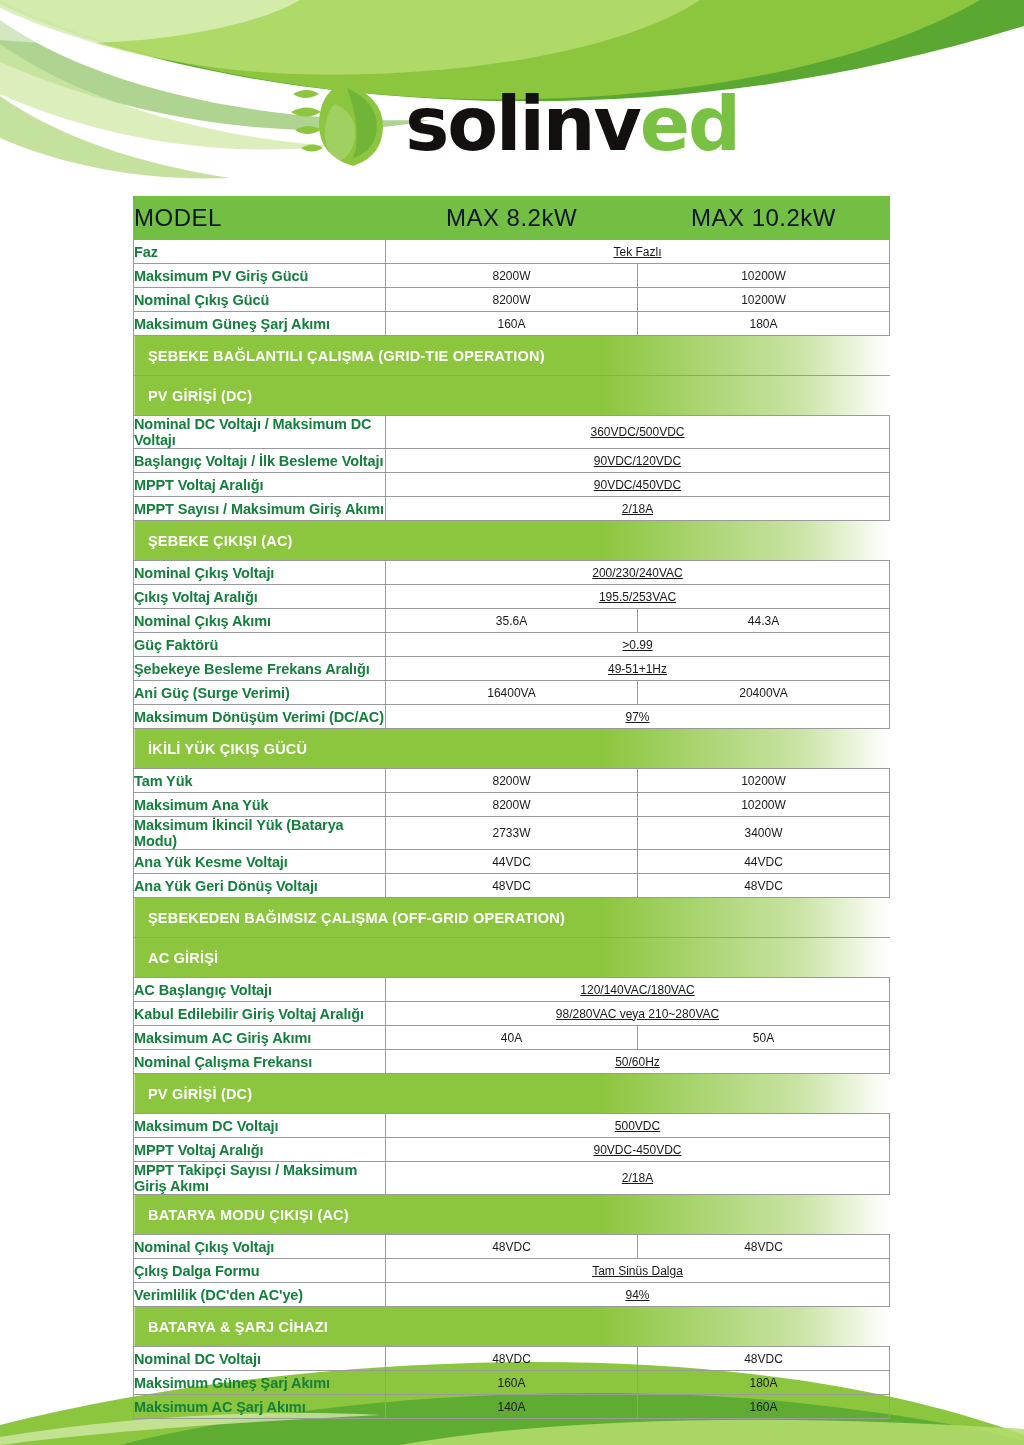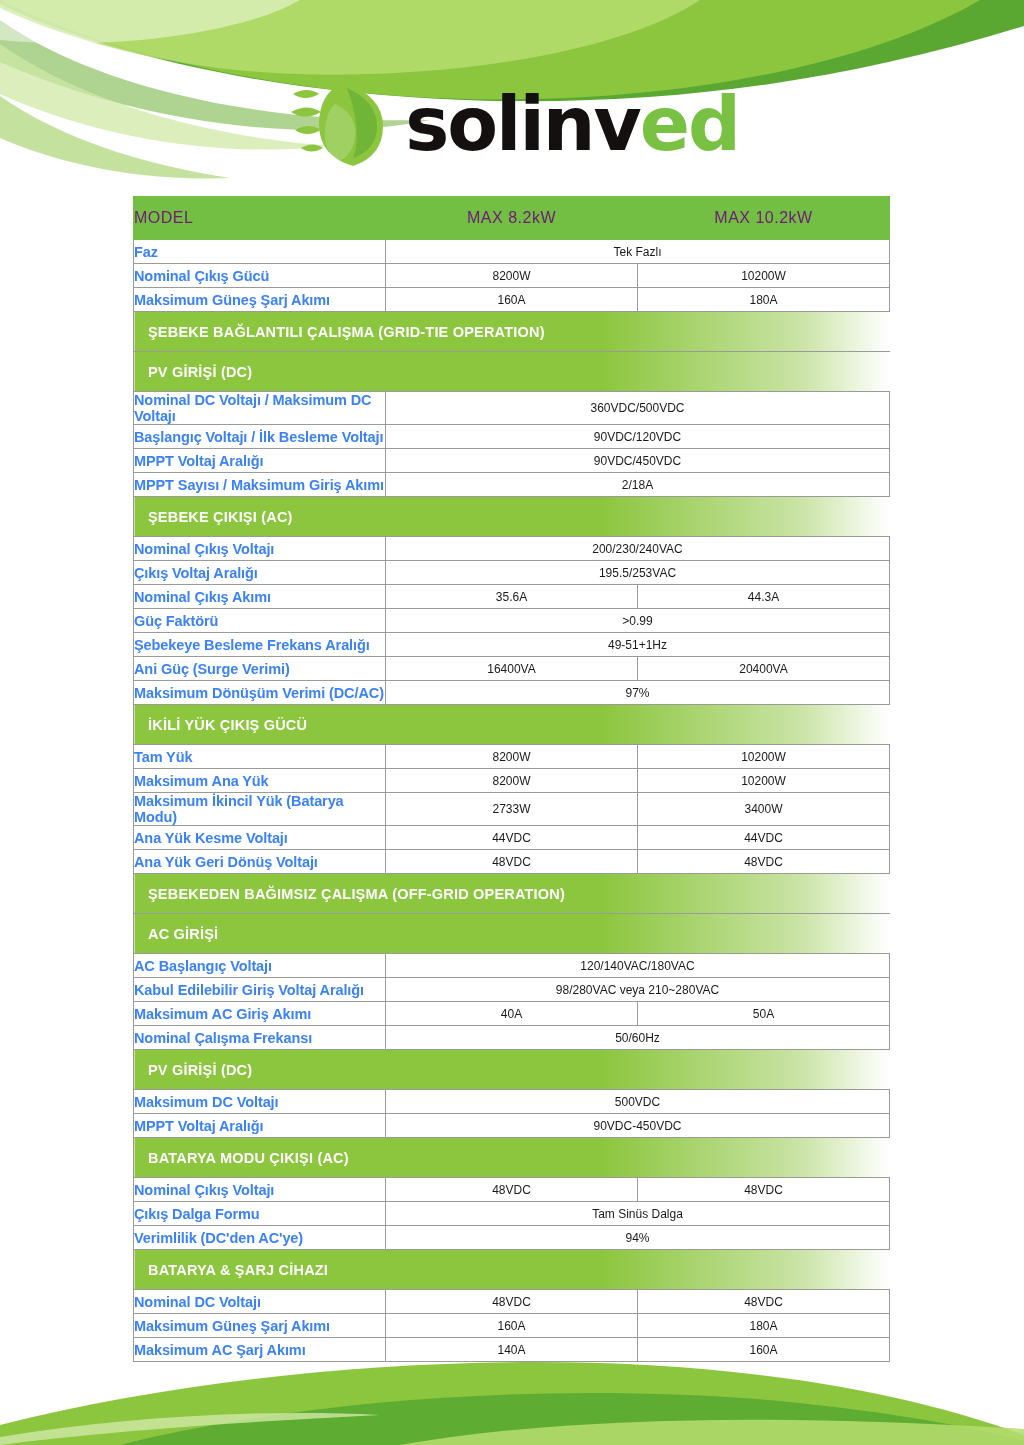--- a/index.html
+++ b/index.html
@@ -51,23 +51,23 @@
     table-layout: fixed;
   }
   table.spec td {
     border: 1px solid #9a9a9a;
     padding: 0;
     vertical-align: middle;
   }
   tr.header-row td {
     background: #72bf44;
     border: 1px solid #72bf44;
-    color: #701a75;
+    color: #0f172a;
     height: 43px;
-    font-size: 16px;
+    font-size: 24px;
     font-weight: normal;
     letter-spacing: 0.5px;
   }
   .hdr-model { padding-left: 14px; text-align: left; }
   .hdr-col { text-align: center; margin-top: 14px; }
 
   tr.section-row td {
     background: #8dc63f;
     background: linear-gradient(to right, #8cc63f 0%, #8cc63f 62%, #c9e3a4 88%, #ffffff 100%);
     border-left: 1px solid #9a9a9a;
@@ -81,29 +81,29 @@
     padding-left: 14px;
     letter-spacing: 0.2px;
   }
 
   tr.data-row td { height: 24px; }
   td.label {
     width: 303px;
     padding-left: 10px;
     font-size: 14.5px;
     font-weight: bold;
-    color: #3b82f6;
+    color: #15803d;
     letter-spacing: -0.1px;
   }
   td.val {
     font-size: 12px;
     color: #1a1a1a;
     text-align: center;
   }
-  td.val-span { width: 454px; }
+  td.val-span { width: 454px; text-decoration: underline; }
   td.val-a { width: 227px; }
   td.val-b { width: 227px; }
 </style>
 </head>
 <body>
 
 <div class="page">
 
   <div class="deco deco-top">
     <svg width="1024" height="200" viewBox="0 0 1024 200">
@@ -149,20 +149,25 @@
           <tr class="header-row">
             <td class="hdr-model">MODEL</td>
             <td class="hdr-col">MAX 8.2kW</td>
             <td class="hdr-col">MAX 10.2kW</td>
           </tr>
           <tr class="data-row">
             <td class="label">Faz</td>
             <td class="val val-span" colspan="2">Tek Fazlı</td>
           </tr>
           <tr class="data-row">
+            <td class="label">Maksimum PV Giriş Gücü</td>
+            <td class="val val-a">8200W</td>
+            <td class="val val-b">10200W</td>
+          </tr>
+          <tr class="data-row">
             <td class="label">Nominal Çıkış Gücü</td>
             <td class="val val-a">8200W</td>
             <td class="val val-b">10200W</td>
           </tr>
           <tr class="data-row">
             <td class="label">Maksimum Güneş Şarj Akımı</td>
             <td class="val val-a">160A</td>
             <td class="val val-b">180A</td>
           </tr>
           <tr class="section-row">
@@ -275,20 +280,24 @@
             <td colspan="3">PV GİRİŞİ (DC)</td>
           </tr>
           <tr class="data-row">
             <td class="label">Maksimum DC Voltajı</td>
             <td class="val val-span" colspan="2">500VDC</td>
           </tr>
           <tr class="data-row">
             <td class="label">MPPT Voltaj Aralığı</td>
             <td class="val val-span" colspan="2">90VDC-450VDC</td>
           </tr>
+          <tr class="data-row">
+            <td class="label">MPPT Takipçi Sayısı / Maksimum Giriş Akımı</td>
+            <td class="val val-span" colspan="2">2/18A</td>
+          </tr>
           <tr class="section-row">
             <td colspan="3">BATARYA MODU ÇIKIŞI (AC)</td>
           </tr>
           <tr class="data-row">
             <td class="label">Nominal Çıkış Voltajı</td>
             <td class="val val-a">48VDC</td>
             <td class="val val-b">48VDC</td>
           </tr>
           <tr class="data-row">
             <td class="label">Çıkış Dalga Formu</td>

